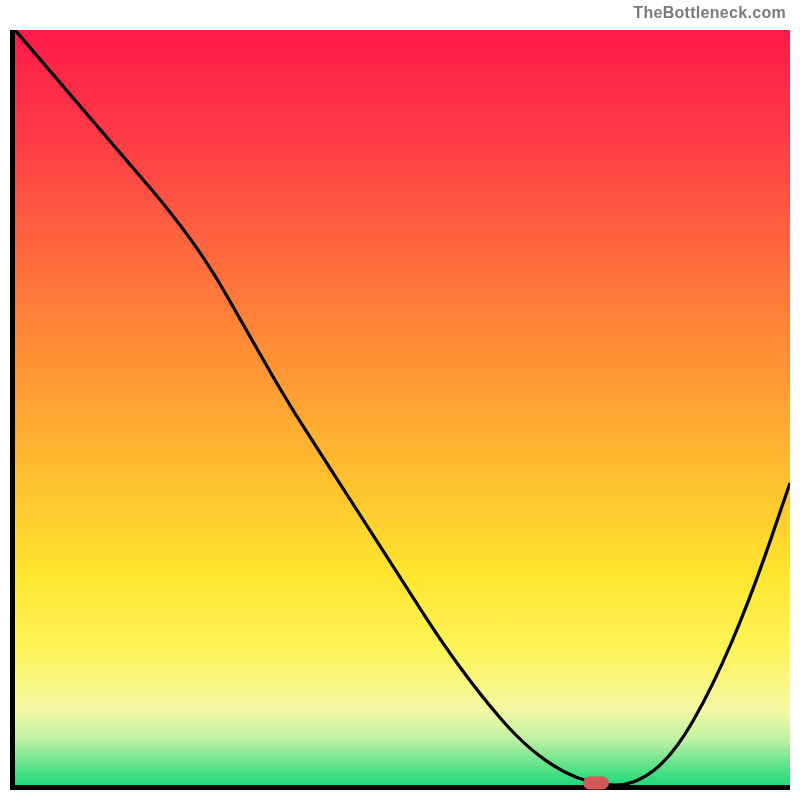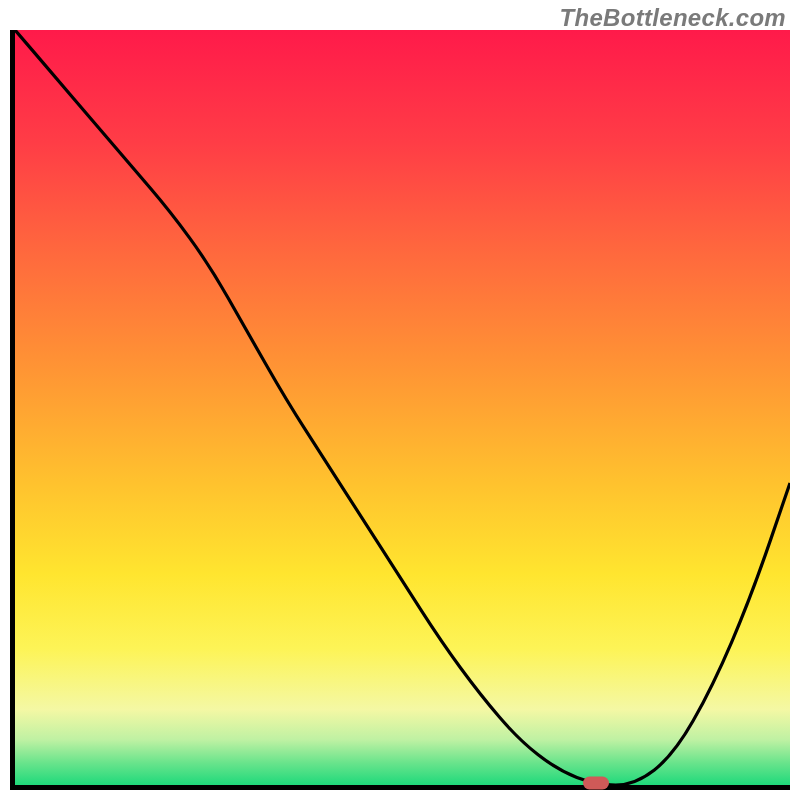--- a/index.html
+++ b/index.html
@@ -9,26 +9,25 @@
     height: 800px;
     background: #ffffff;
     position: relative;
     overflow: hidden;
   }
   .watermark {
     position: absolute;
     top: 4px;
     right: 14px;
     font-family: Arial, sans-serif;
-    font-size: 24px;
+    font-size: 16px;
     font-weight: bold;
     color: #7a7a7a;
     z-index: 10;
     letter-spacing: 0.3px;
-    font-style: italic;
   }
   .plot-area {
     position: absolute;
     left: 10px;
     top: 30px;
     width: 780px;
     height: 760px;
     border-left: 5px solid #000;
     border-bottom: 5px solid #000;
     box-sizing: border-box;

